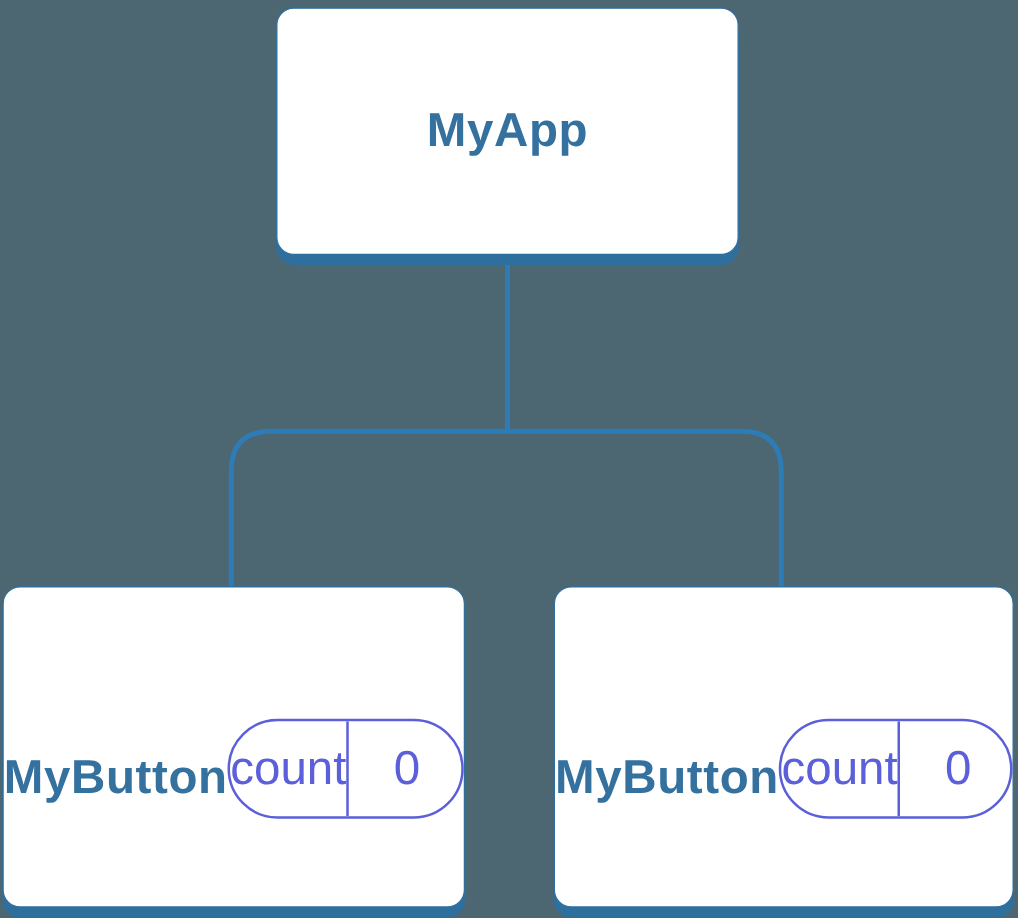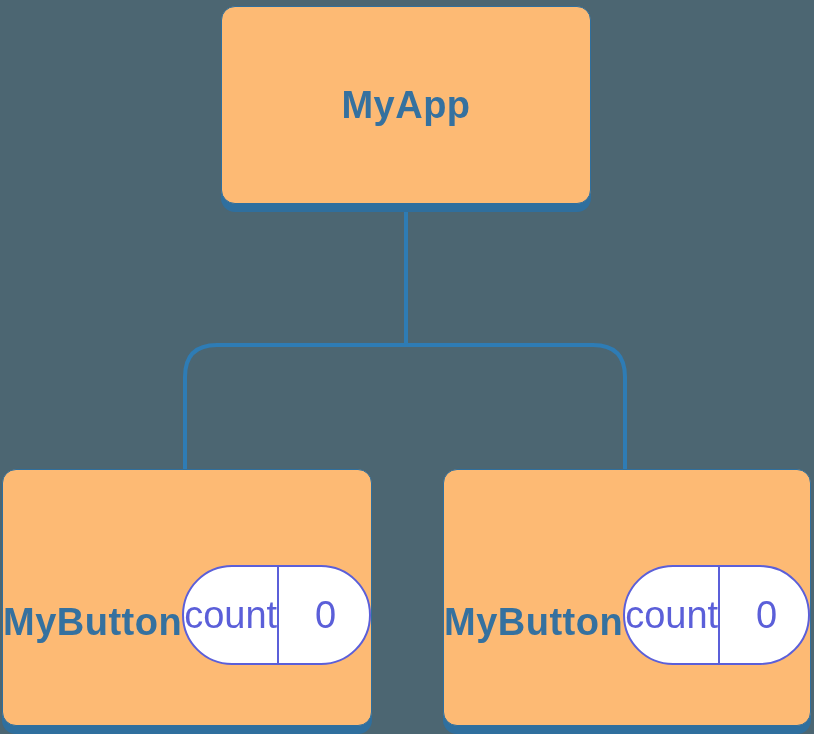--- a/index.html
+++ b/index.html
@@ -29,21 +29,21 @@
     width: 814px; height: 734px;
     z-index: 0;
   }
   svg.connectors path {
     fill: none;
     stroke: var(--line);
     stroke-width: 4;
   }
   .box {
     position: absolute;
-    background: #fdba74;
+    background: #ffffff;
     border: 1.5px solid var(--shadow);
     border-radius: 14px;
     box-shadow: 0 8px 0 0 var(--shadow);
     z-index: 1;
   }
   .box-root {
     left: 221px; top: 6px;
     width: 370px; height: 198px;
     display: flex;
     align-items: center;
@@ -62,21 +62,21 @@
     font-size: 38px;
     font-weight: 700;
     line-height: 38px;
     letter-spacing: 0.5px;
     white-space: nowrap;
   }
   .box-child .component-title { margin-top: 49px; }
   .state-pill {
     margin-top: 35px;
     width: 267px;
-    height: 100px;
+    height: 80px;
     border: 2px solid var(--state);
     border-radius: 52px;
     display: flex;
     align-items: stretch;
     overflow: hidden;
     background: #ffffff;
   }
   .state-pill .cell {
     display: flex;
     align-items: center;

